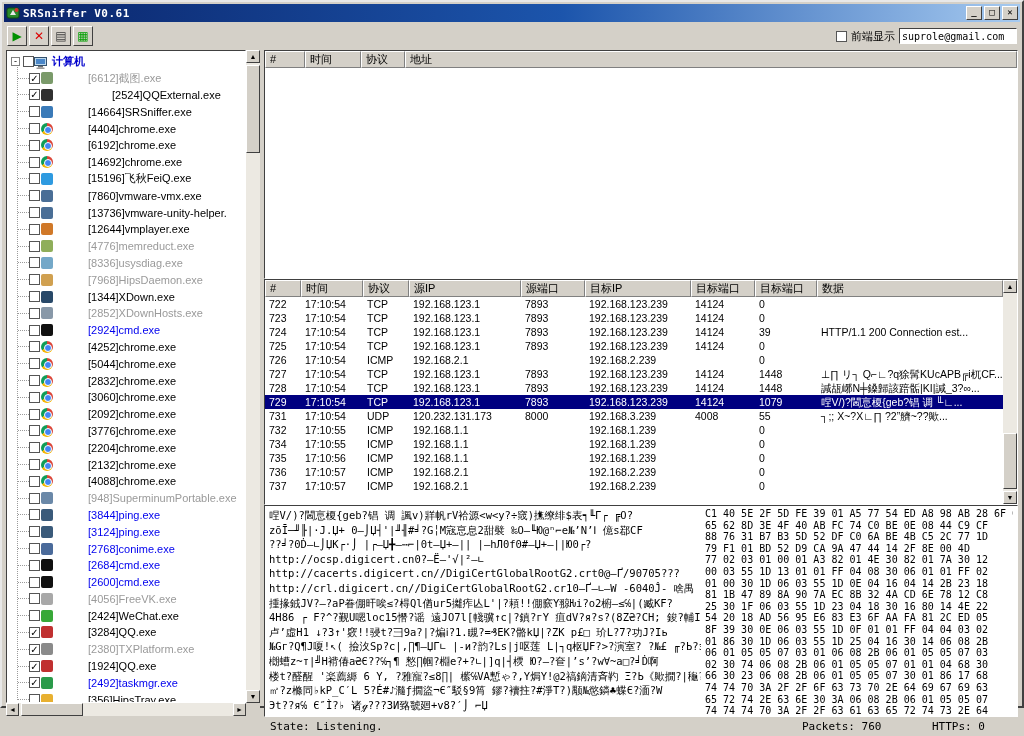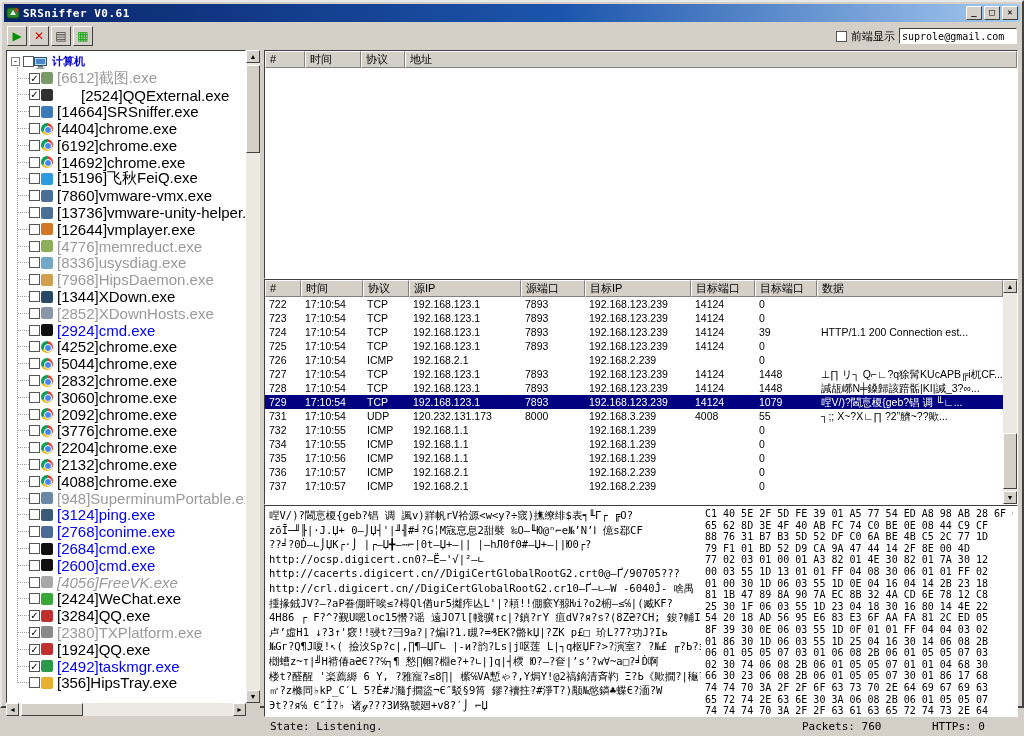--- a/index.html
+++ b/index.html
@@ -57,21 +57,21 @@
               text-align:center; margin:0 3px 0 2px; color:#000; flex:none; }
   .computer-icon { width:14px; height:12px; margin-right:4px; flex:none; }
   .root-label { font-size:11px; color:#0000cc; font-weight:bold; }
   .tree-children { position:relative; }
   .tree-children::before { content:''; position:absolute; left:8px; top:-3px; bottom:8px; border-left:1px dotted #9a9a9a; }
   .stub { width:11px; height:0; border-top:1px dotted #9a9a9a; margin-left:9px; flex:none; }
   .picon { width:12px; height:12px; border-radius:2px; margin:0 4px 0 1px; flex:none; }
   .picon.chrome { border-radius:50%; background:conic-gradient(#db4437 0 33%,#f4b400 0 66%,#0f9d58 0 100%); position:relative; }
   .picon.chrome::after { content:''; position:absolute; left:3px; top:3px; width:6px; height:6px; border-radius:50%;
                          background:#4285f4; border:1px solid #fff; }
-  .plabel { font-size:15px; }
+  .plabel { font-size:11px;margin-left:31px; }
 
   
   .top-table { position:absolute; left:262px; right:4px; top:48px; height:229px; background:#fff;
                border:1px solid; border-color:#404040 #fff #fff #404040; overflow:hidden; }
   .thead { display:grid; height:17px; }
   #top-headers { grid-template-columns:40px 56px 44px 1fr; }
   .hcell { background:#d4d0c8; border:1px solid; border-color:#fff #808080 #808080 #fff; font-size:11px;
            line-height:14px; padding:0 4px; overflow:hidden; white-space:nowrap; }
 
   .mid-table { position:absolute; left:262px; right:4px; top:277px; height:226px; background:#fff;
@@ -310,20 +310,26 @@
           <div class="tree-row">
             <span class="stub"></span>
             <span class="cbx"></span>
             <span class="picon" style="background: rgb(106, 136, 168);"></span>
             <span class="plabel" style="color: rgb(154, 154, 154);">[948]SuperminumPortable.exe</span>
           </div>
           <div class="tree-row">
             <span class="stub"></span>
             <span class="cbx"></span>
             <span class="picon" style="background: rgb(58, 90, 122);"></span>
+            <span class="plabel" style="color: rgb(0, 0, 238);">[3844]ping.exe</span>
+          </div>
+          <div class="tree-row">
+            <span class="stub"></span>
+            <span class="cbx"></span>
+            <span class="picon" style="background: rgb(58, 90, 122);"></span>
             <span class="plabel" style="color: rgb(0, 0, 238);">[3124]ping.exe</span>
           </div>
           <div class="tree-row">
             <span class="stub"></span>
             <span class="cbx"></span>
             <span class="picon" style="background: rgb(74, 106, 154);"></span>
             <span class="plabel" style="color: rgb(0, 0, 238);">[2768]conime.exe</span>
           </div>
           <div class="tree-row">
             <span class="stub"></span>
@@ -334,21 +340,21 @@
           <div class="tree-row">
             <span class="stub"></span>
             <span class="cbx"></span>
             <span class="picon" style="background: rgb(16, 16, 16);"></span>
             <span class="plabel" style="color: rgb(0, 0, 238);">[2600]cmd.exe</span>
           </div>
           <div class="tree-row">
             <span class="stub"></span>
             <span class="cbx"></span>
             <span class="picon" style="background: rgb(168, 168, 168);"></span>
-            <span class="plabel" style="color: rgb(154, 154, 154); font-style: italic;">[4056]FreeVK.exe</span>
+            <span class="plabel" style="color: rgb(154, 154, 154);">[4056]FreeVK.exe</span>
           </div>
           <div class="tree-row">
             <span class="stub"></span>
             <span class="cbx"></span>
             <span class="picon" style="background: rgb(56, 168, 56);"></span>
             <span class="plabel" style="color: rgb(0, 0, 0);">[2424]WeChat.exe</span>
           </div>
           <div class="tree-row">
             <span class="stub"></span>
             <span class="cbx">✓</span>

